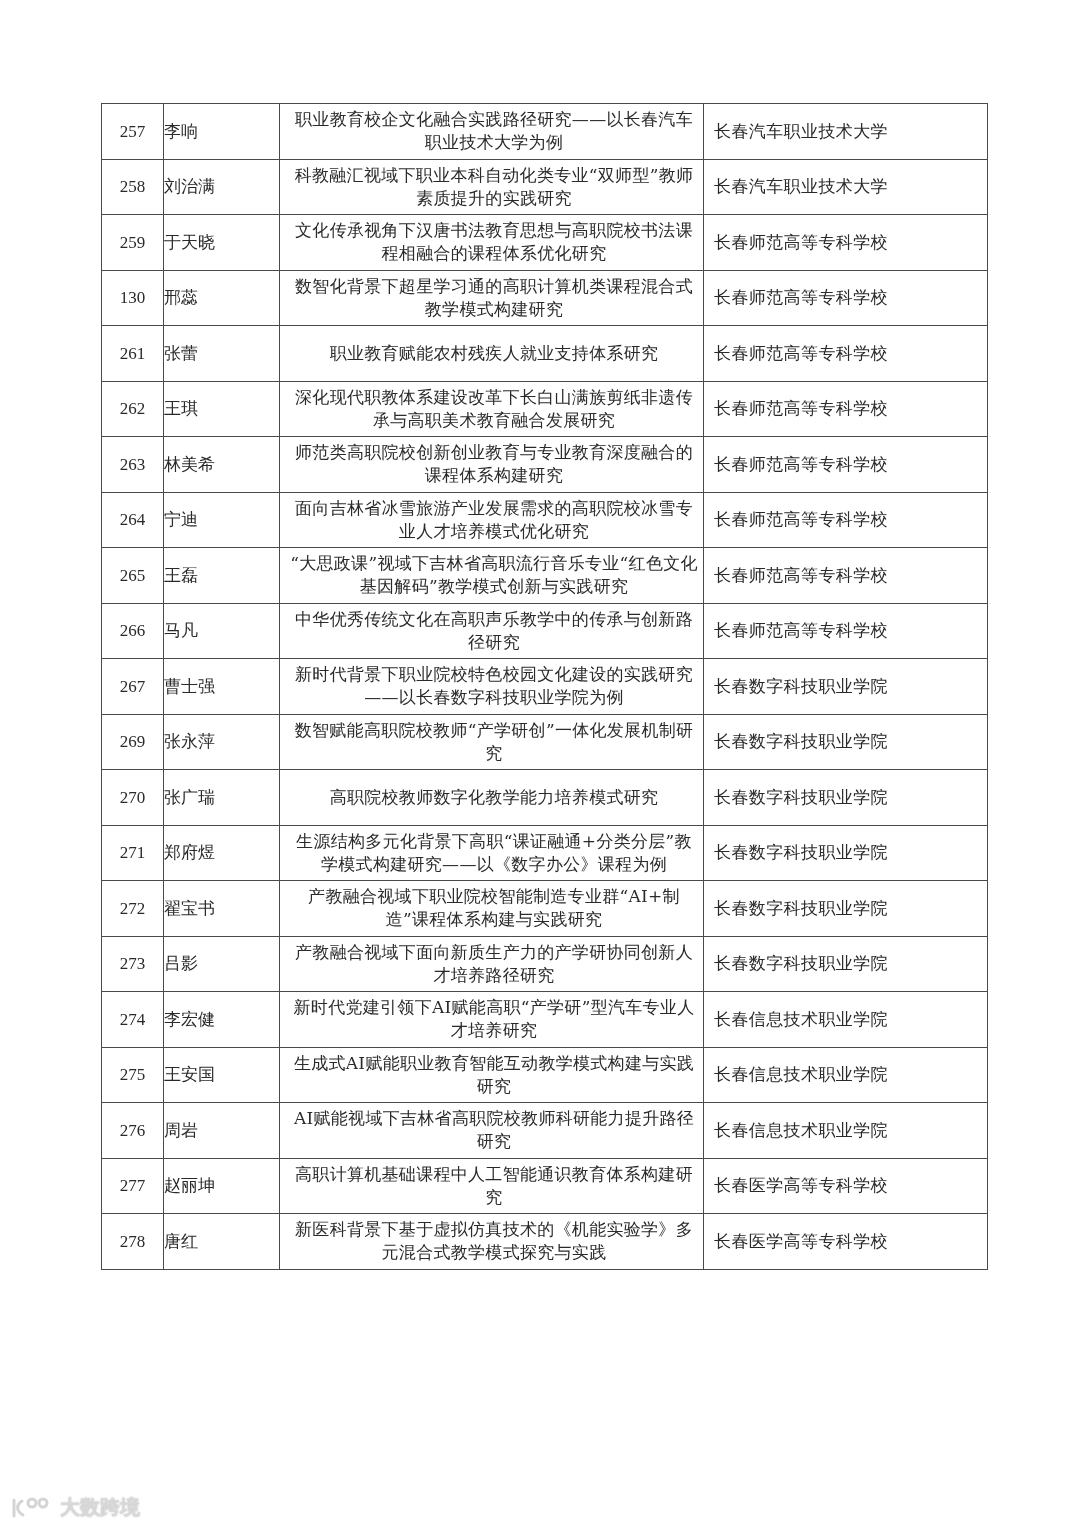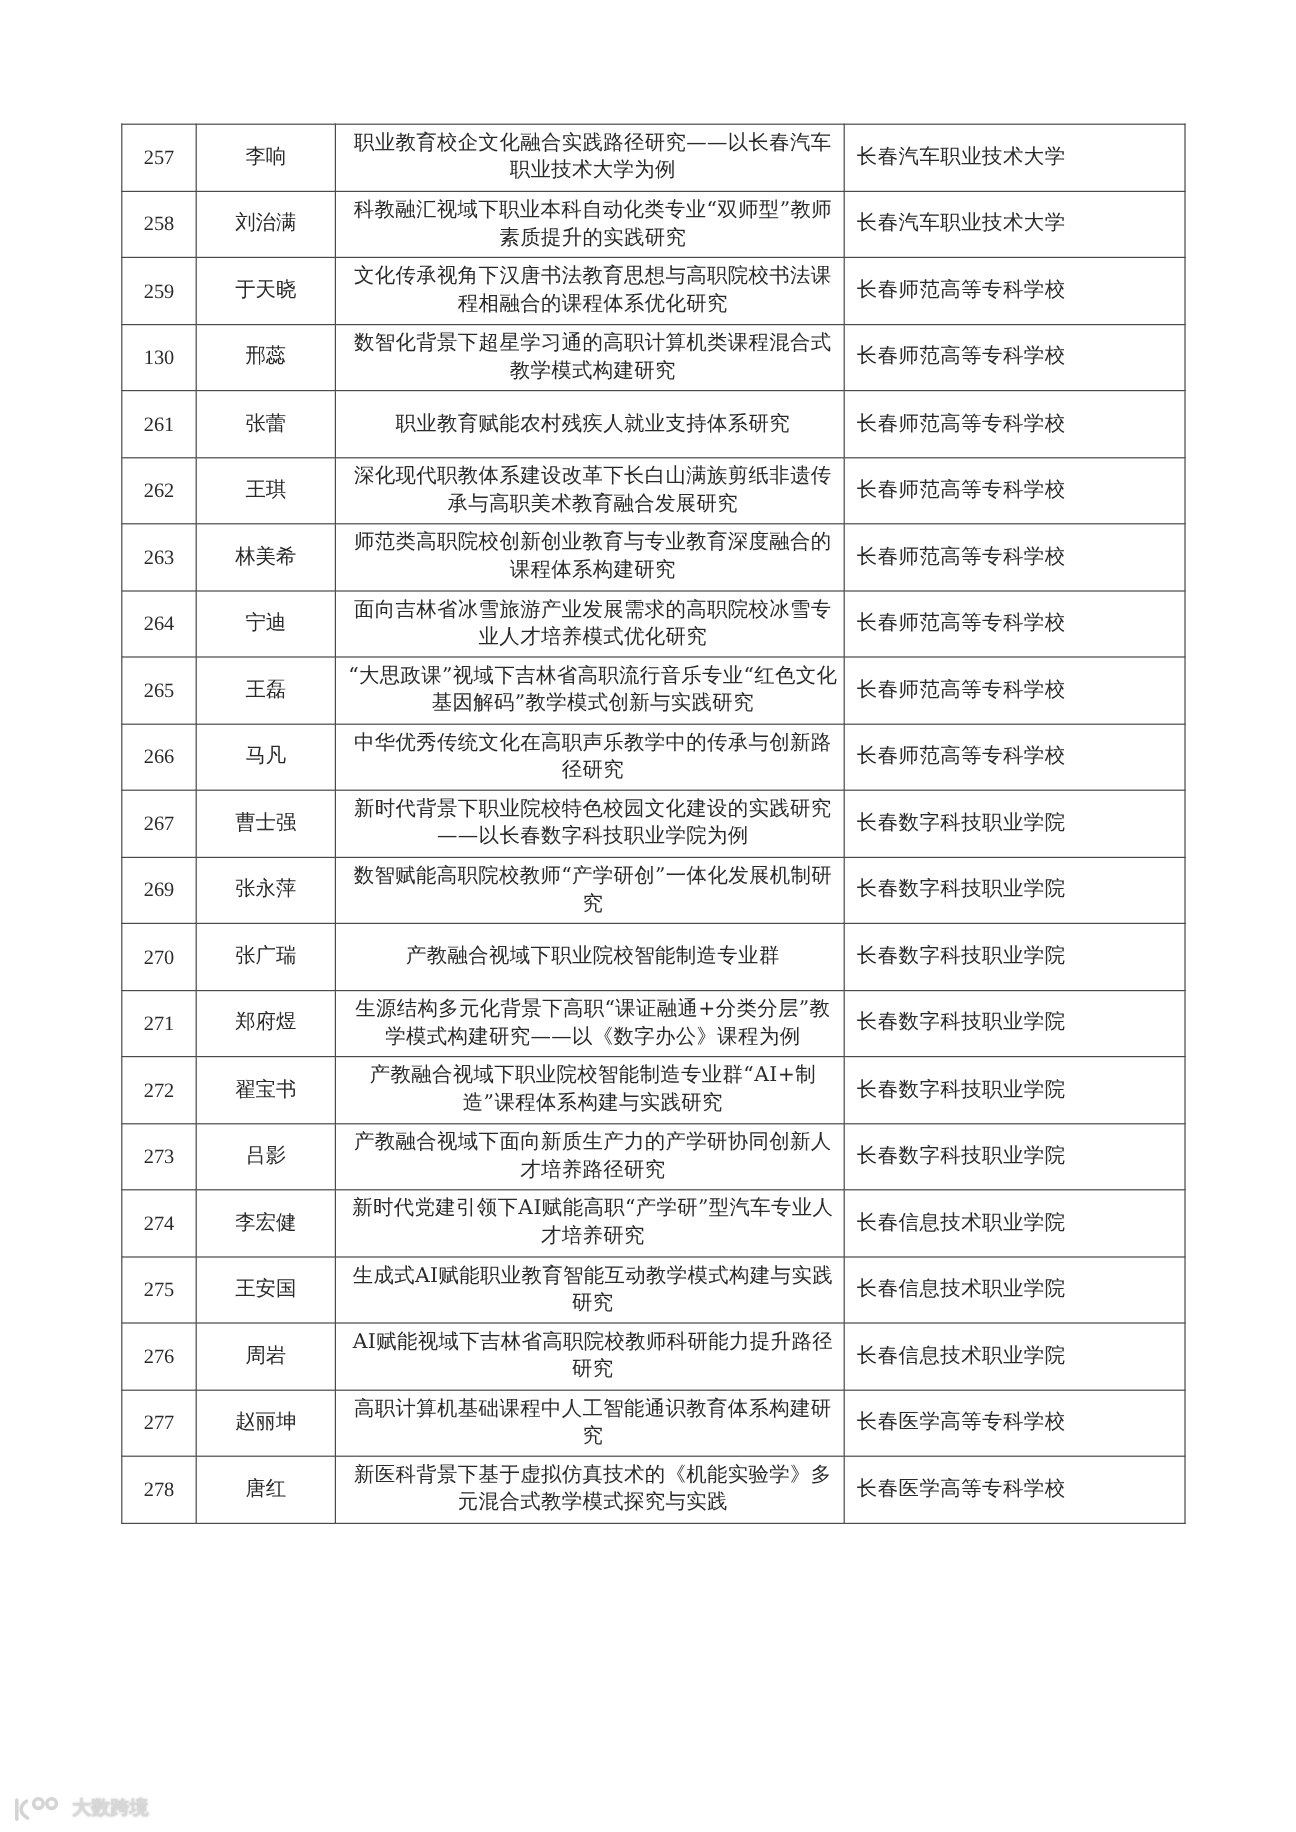--- a/index.html
+++ b/index.html
@@ -39,21 +39,21 @@
       font-size: 17px;
       line-height: 23px;
       vertical-align: middle;
     }
     td.no {
       text-align: center;
       font-family: "Liberation Serif", "DejaVu Serif", serif;
       font-size: 17px;
     }
     td.name {
-      text-align: center;
+      text-align: left;
     }
     td.title {
       text-align: center;
       padding-left: 9px !important;
       padding-right: 4px !important;
       letter-spacing: 0.3px;
       word-break: break-all;
     }
     td.org {
       text-align: left;
@@ -63,21 +63,21 @@
     .watermark {
       position: absolute;
       left: 10px;
       top: 1494px;
       height: 26px;
       display: flex;
       align-items: center;
       gap: 6px;
       color: #d8d8d8;
       font-family: "DejaVu Sans", sans-serif;
-      font-size: 16px;
+      font-size: 20px;
       font-weight: bold;
       text-shadow: 0 0 2px #bdbdbd;
     }
     .wm-logo {
       display: flex;
       align-items: center;
     }
   </style>
 </head>
 <body>
@@ -159,21 +159,21 @@
       </tr>
       <tr>
         <td class="no">269</td>
         <td class="name">张永萍</td>
         <td class="title">数智赋能高职院校教师“产学研创”一体化发展机制研究</td>
         <td class="org">长春数字科技职业学院</td>
       </tr>
       <tr>
         <td class="no">270</td>
         <td class="name">张广瑞</td>
-        <td class="title">产教融合视域下职业院校智能制造专业群</td>
+        <td class="title">高职院校教师数字化教学能力培养模式研究</td>
         <td class="org">长春数字科技职业学院</td>
       </tr>
       <tr>
         <td class="no">271</td>
         <td class="name">郑府煜</td>
         <td class="title">生源结构多元化背景下高职“课证融通+分类分层”教学模式构建研究——以《数字办公》课程为例</td>
         <td class="org">长春数字科技职业学院</td>
       </tr>
       <tr>
         <td class="no">272</td>

